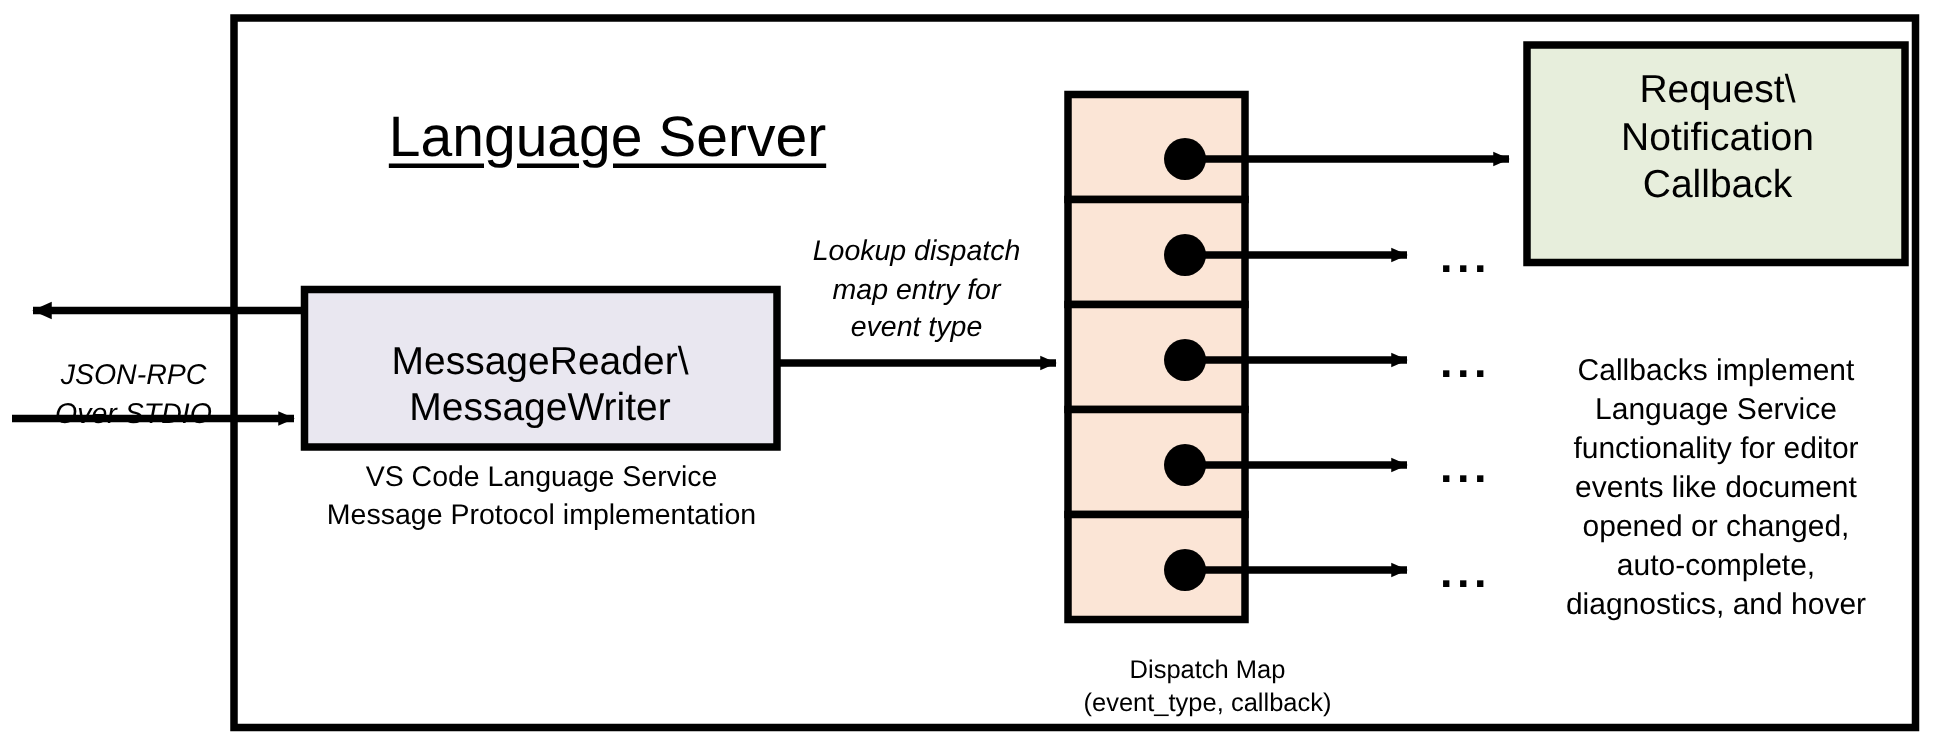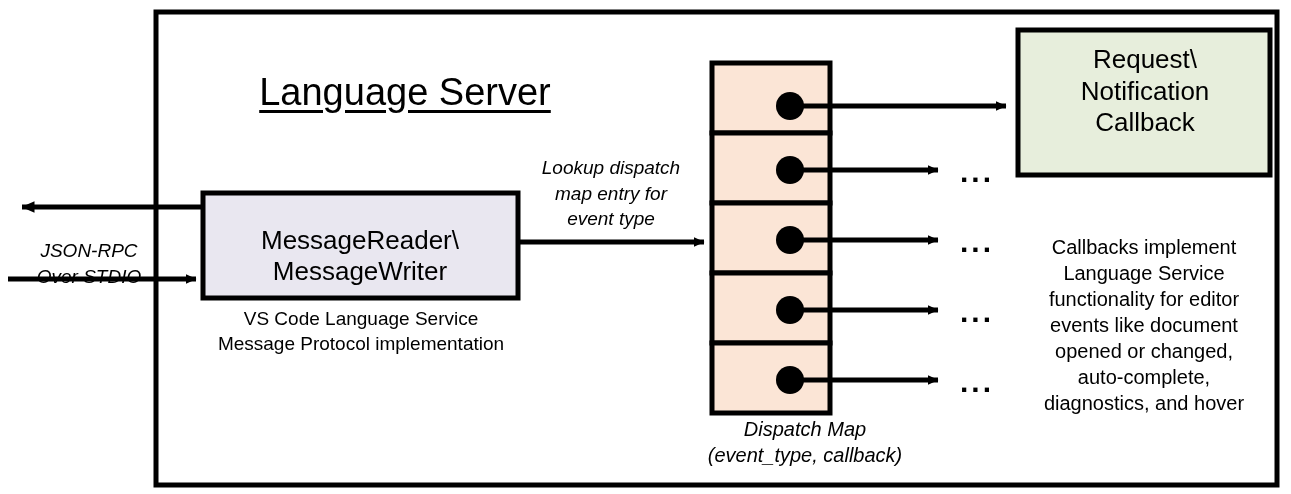--- a/index.html
+++ b/index.html
@@ -81,25 +81,24 @@
     left: 830px;
     top: 42px;
     width: 180px;
     font-size: 19px;
     font-style: italic;
     line-height: 1.35;
   }
   
   #dispatch-map-caption {
     left: 640px;
-    top: 416px;
+    top: 436px;
     width: 330px;
-    font-size: 20px;
+    font-size: 17px;
     line-height: 1.3;
-    font-style: italic;
   }
   
   #callback-label {
     left: 1022px;
     top: 44px;
     width: 246px;
     font-size: 26px;
     line-height: 1.22;
   }
   #callback-caption {

